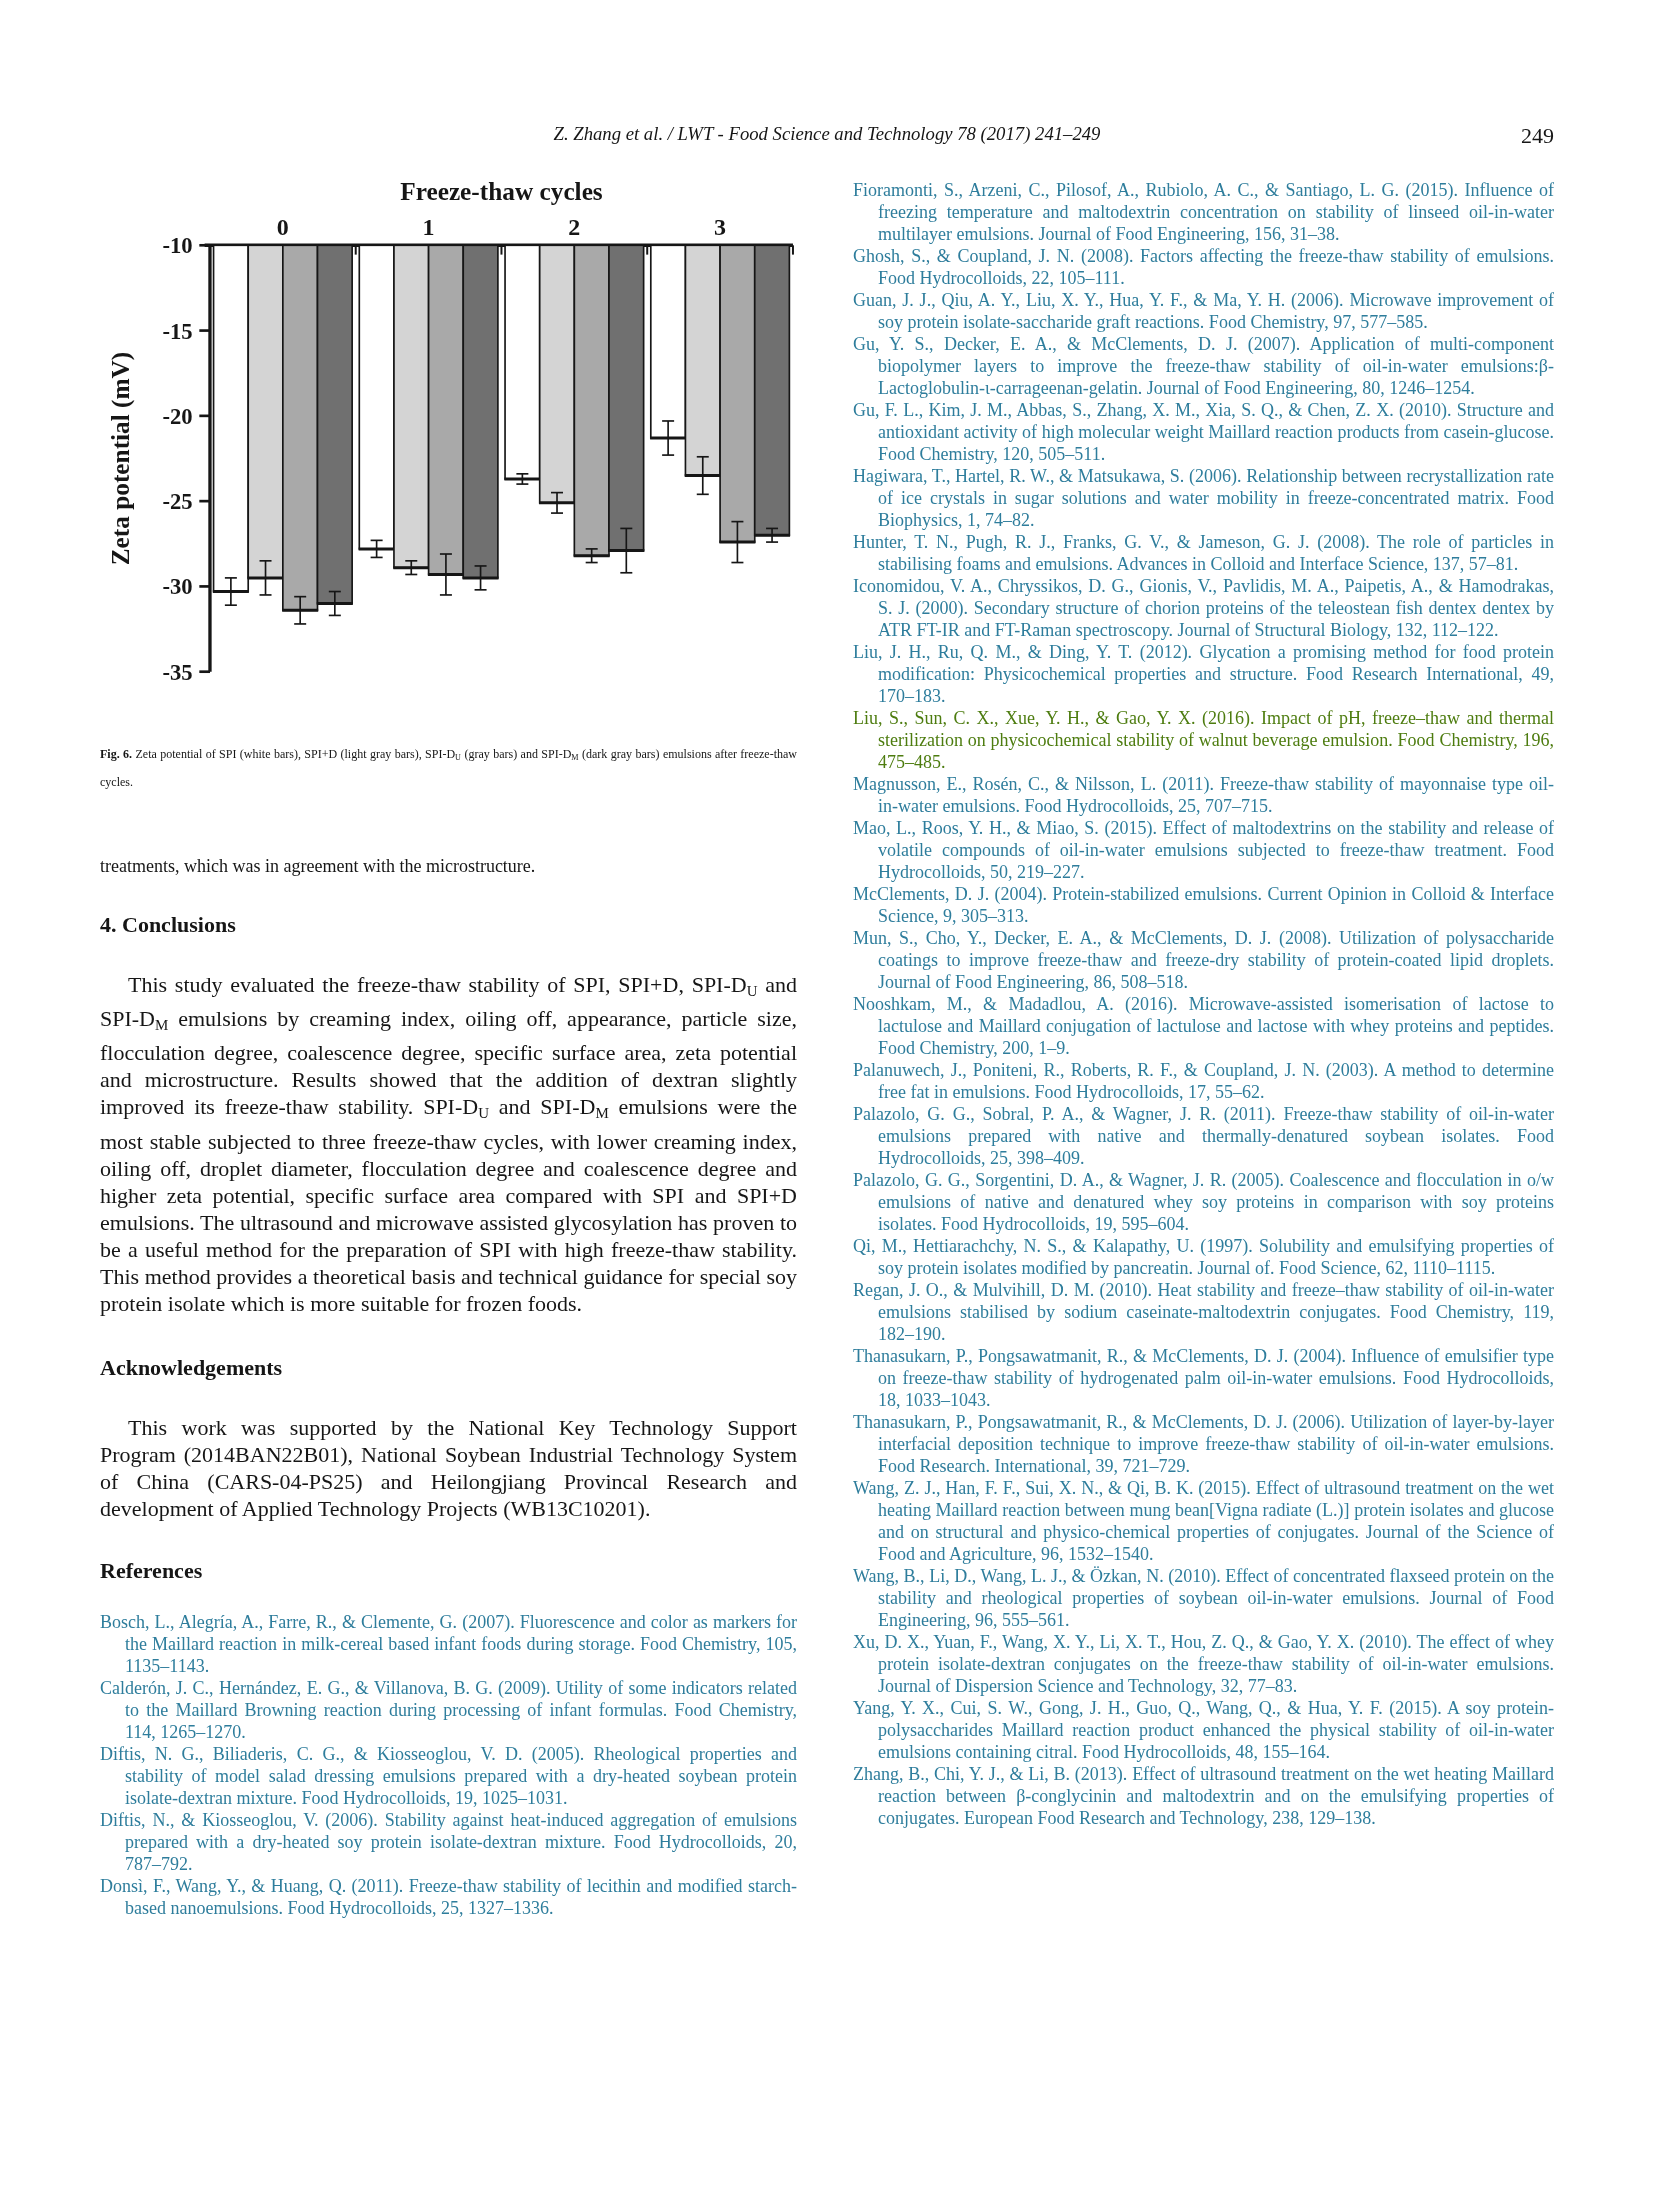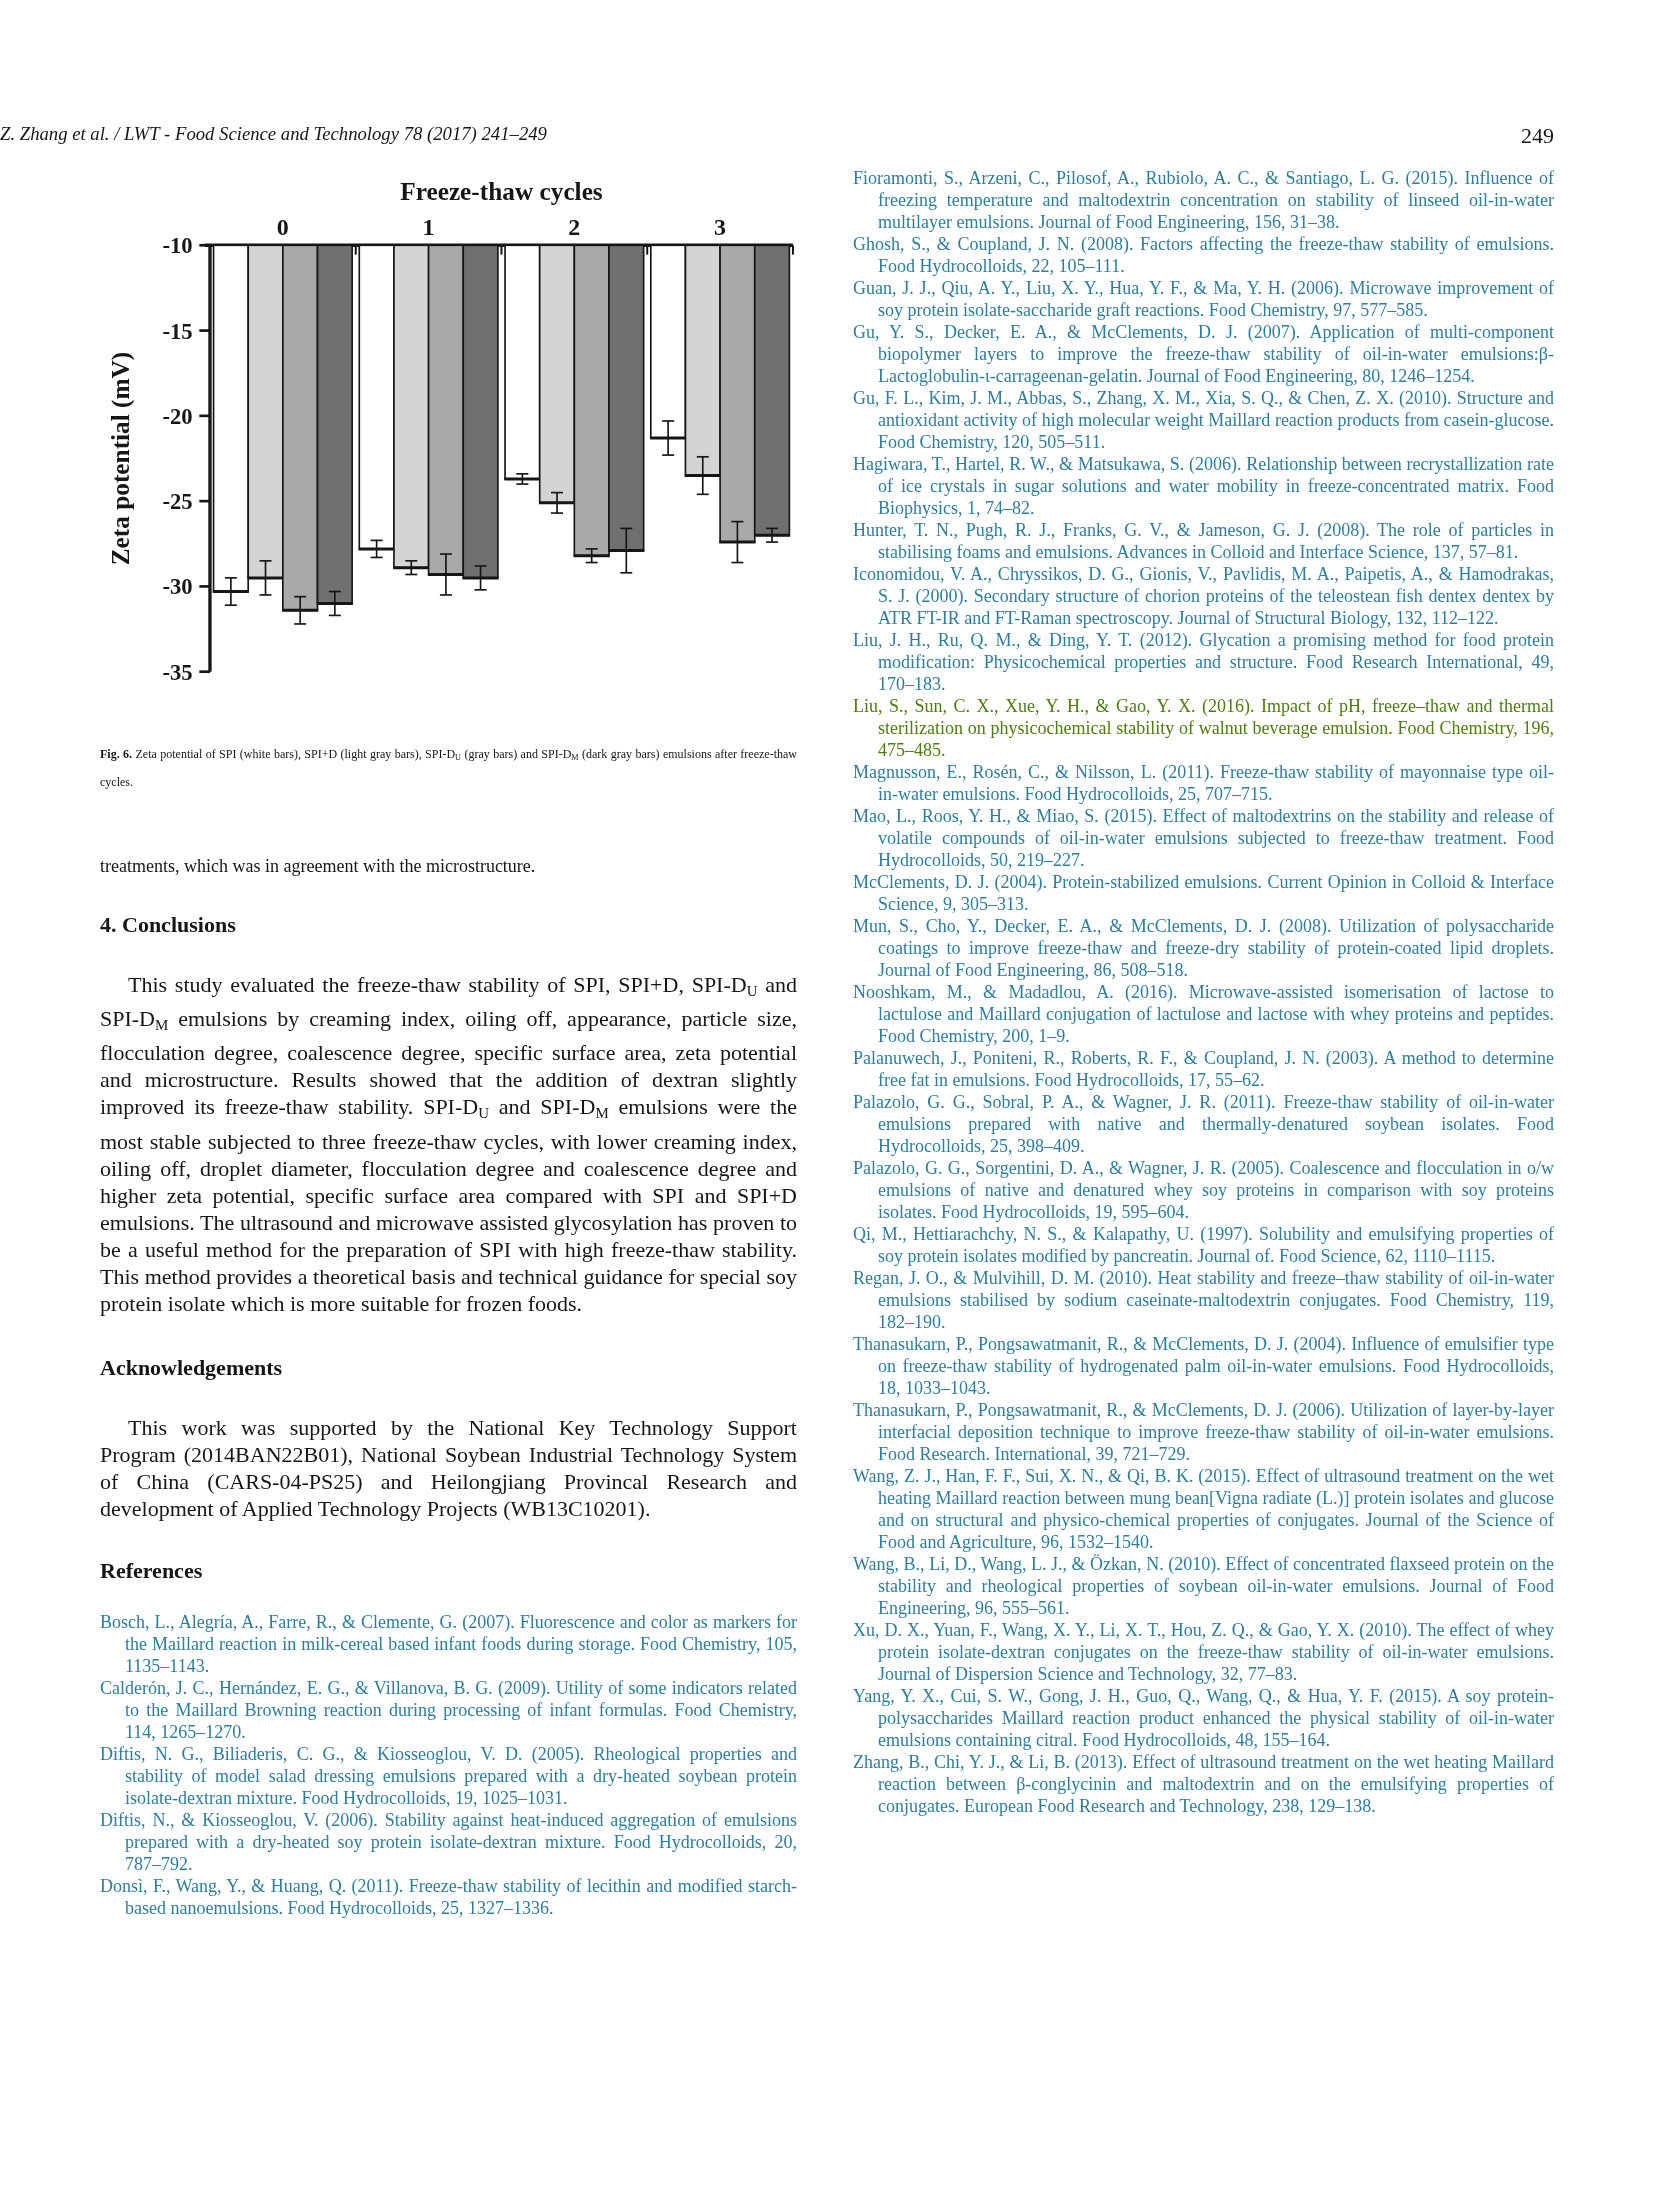--- a/index.html
+++ b/index.html
@@ -1,31 +1,31 @@
 <!DOCTYPE html>
 <html style="font-size:10.7px"><head>
 <meta charset="utf-8">
 <style>
   html,body{margin:0;padding:0;background:#ffffff;}
   body{width:1654px;height:2205px;position:relative;font-family:"Liberation Serif",serif;color:#161616;}
-  .hdr-center{position:absolute;top:123px;left:0;width:100%;text-align:left;font-style:italic;font-size:18.7px;}
+  .hdr-center{position:absolute;top:123px;left:0;width:100%;text-align:center;font-style:italic;font-size:18.7px;}
   .hdr-page{position:absolute;top:123px;right:100px;font-size:22px;}
   .col-left{position:absolute;left:100px;top:172px;width:697px;}
   .col-right{position:absolute;left:853px;top:167px;width:701px;}
   figure{margin:0;padding:0;}
   #chart{width:697px;height:563px;position:relative;}
   figcaption{margin-top:6.7px;font-size:12px;line-height:24px;text-align:justify;}
   .treatments{margin-top:59px;font-size:18px;line-height:27px;}
   h2{font-size:22px;line-height:27px;font-weight:bold;margin:0;}
   .h-conclusions{margin-top:31px;}
   .h-ack{margin-top:37px;}
   .h-refs{margin-top:35px;}
   .body-p{margin-top:33px;font-size:22px;line-height:27px;text-align:justify;text-indent:28px;}
   .ref-list{margin-top:27px;}
-  .col-right .ref-list{margin-top:0;}
+  .col-right .ref-list{margin-top:12px;}
   .ref{font-size:18px;line-height:22px;text-align:justify;padding-left:25px;text-indent:-25px;}
   .sub{font-size:68%;vertical-align:-0.28em;}
   .bold{font-weight:bold;}
   svg text{font-family:"Liberation Serif",serif;font-weight:bold;fill:#161616;}
 </style>
 </head>
 <body>
 
 <div>
 

